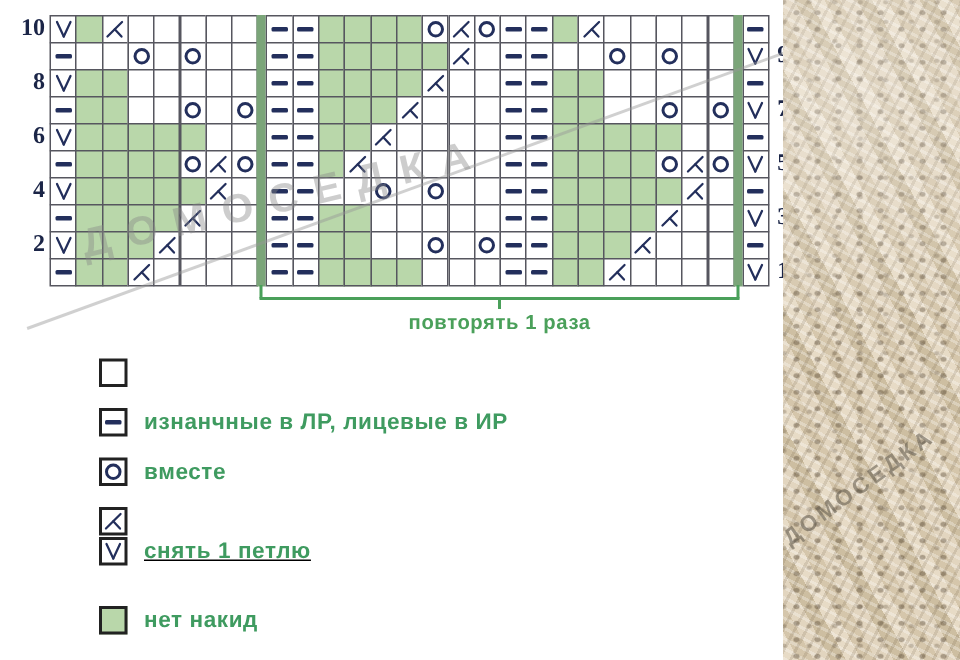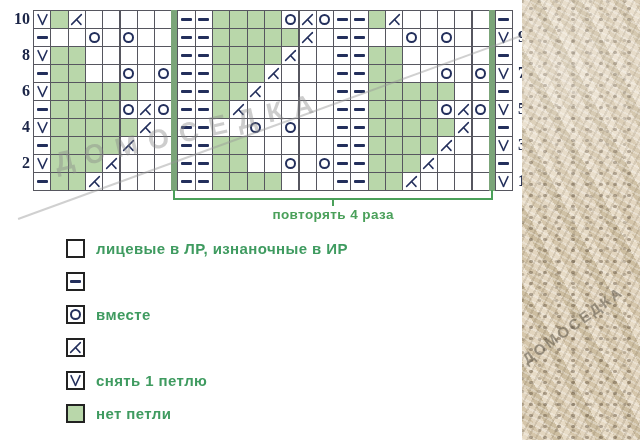--- a/index.html
+++ b/index.html
@@ -613,54 +613,54 @@
       <div class="thickline" style="left: 488.8px; top: 10px; width: 6px; height: 181px;"></div>
     </div>
   <div id="wm-line"></div>
   <div id="wm-chart">ДОМОСЕДКА</div>
   <div id="bracket">
       <div class="brkt" style="left: 173.4px; top: 190px; width: 2px; height: 9px;"></div>
       <div class="brkt" style="left: 490.8px; top: 190px; width: 2px; height: 9px;"></div>
       <div class="brkt" style="left: 173.4px; top: 198px; width: 319.4px; height: 2px;"></div>
       <div class="brkt" style="left: 332.1px; top: 200px; width: 2px; height: 6px;"></div>
     </div>
-  <div id="repeat-label" style="left: 223.1px; top: 207px; width: 220px;">повторять 4 раза</div>
+  <div id="repeat-label" style="left: 223.1px; top: 207px; width: 220px;">повторять 1 раза</div>
   <div id="legend">
       <div class="lg-item" style="left: 66px; top: 237px;">
         <div class="lg-box"></div>
-        <span class="lg-text">лицевые в ЛР, изнаночные в ИР</span>
       </div>
       <div class="lg-item" style="left: 66px; top: 270px;">
         <div class="lg-box">
           <div class="dash"></div>
         </div>
+        <span class="lg-text">изнанчные в ЛР, лицевые в ИР</span>
       </div>
       <div class="lg-item" style="left: 66px; top: 303px;">
         <div class="lg-box">
           <div class="ring"></div>
         </div>
         <span class="lg-text">вместе</span>
       </div>
       <div class="lg-item" style="left: 66px; top: 336px;">
         <div class="lg-box">
           <svg viewBox="0 0 20 20" width="15" height="15" class="gsvg">
             <line x1="16.5" y1="3.5" x2="3.5" y2="16.5" stroke="#232f5c" stroke-width="2" stroke-linecap="round"></line>
             <line x1="10" y1="10" x2="16" y2="16.5" stroke="#232f5c" stroke-width="2" stroke-linecap="round"></line>
           </svg>
         </div>
       </div>
-      <div class="lg-item" style="left: 66px; top: 369px;">
+      <div class="lg-item" style="left: 66px; top: 356px; text-decoration: underline;">
         <div class="lg-box">
           <svg viewBox="0 0 20 20" width="15" height="15" class="gsvg">
             <line x1="4" y1="3.5" x2="10" y2="16.5" stroke="#232f5c" stroke-width="2" stroke-linecap="round"></line>
             <line x1="16" y1="3.5" x2="10" y2="16.5" stroke="#232f5c" stroke-width="2" stroke-linecap="round"></line>
           </svg>
         </div>
         <span class="lg-text">снять 1 петлю</span>
       </div>
       <div class="lg-item" style="left: 66px; top: 402px;">
         <div class="lg-box n"></div>
-        <span class="lg-text">нет петли</span>
+        <span class="lg-text">нет накид</span>
       </div>
     </div>
   <div id="photo"></div>
   <div id="wm-photo">ДОМОСЕДКА</div>
 </div>
 
 </body></html>

